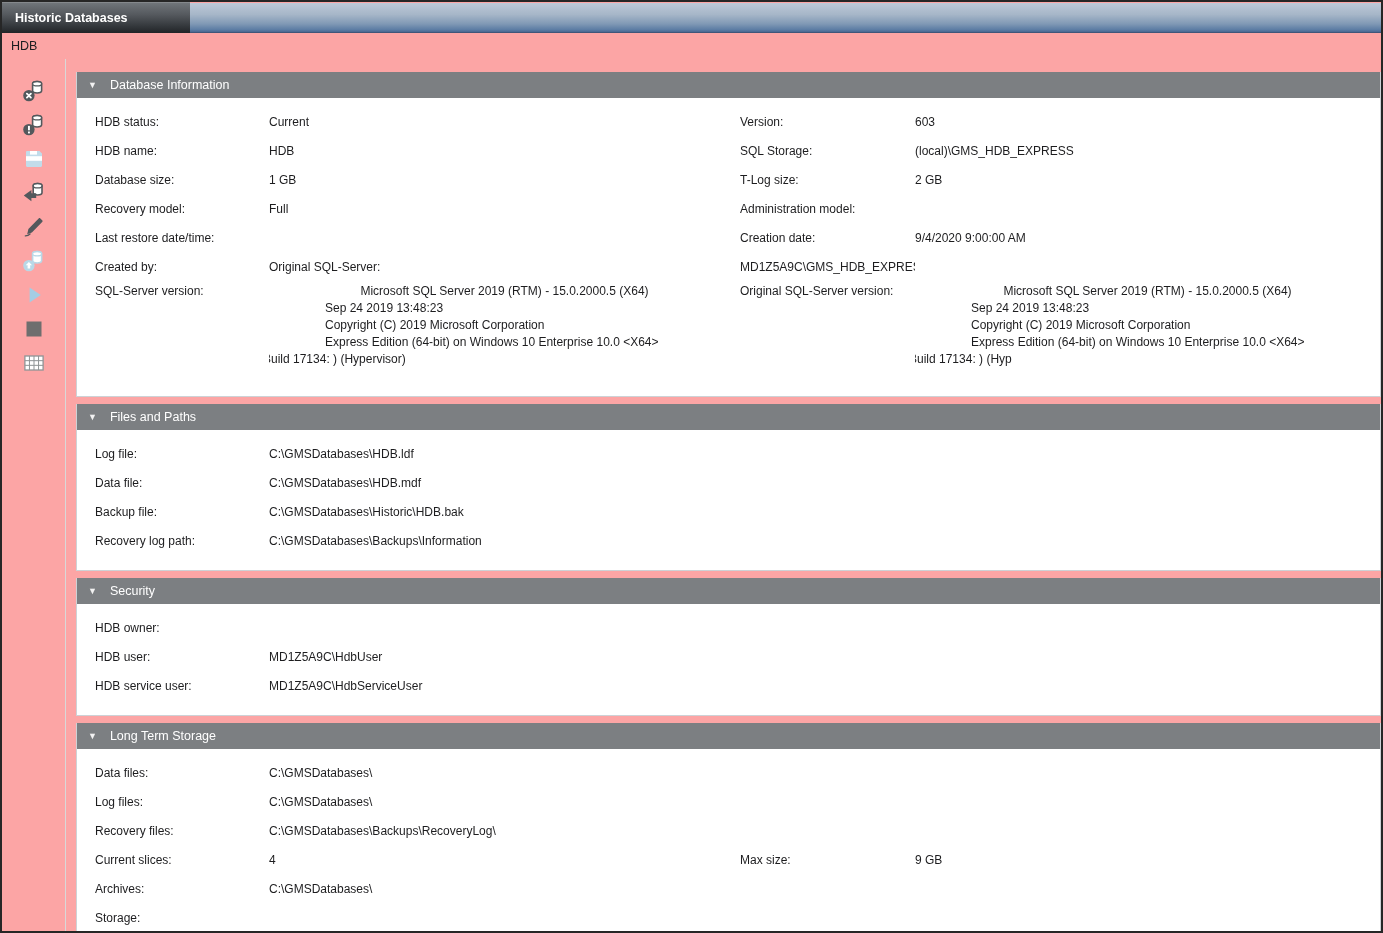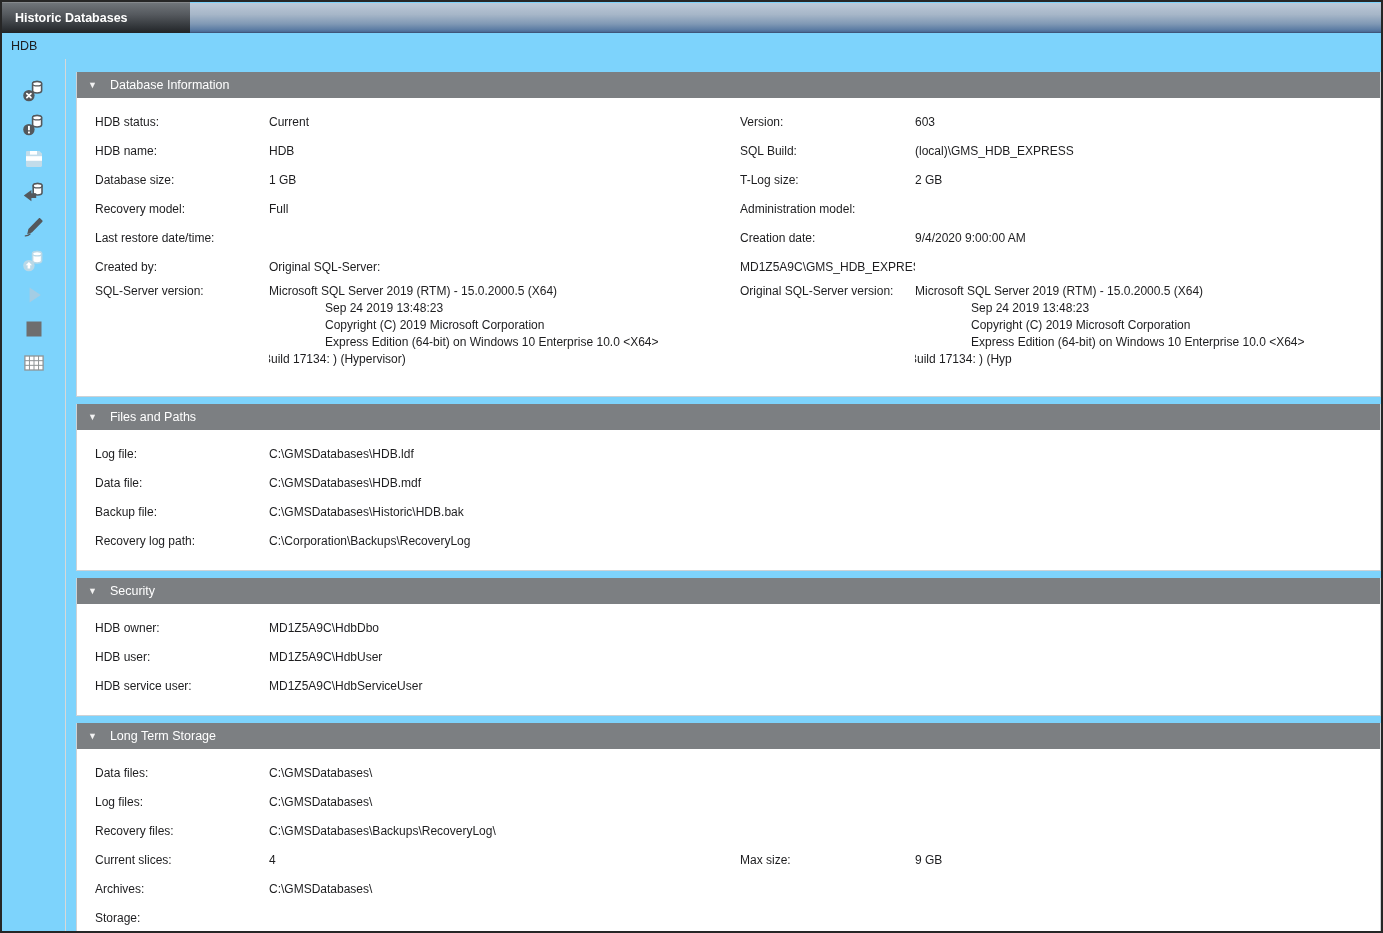--- a/index.html
+++ b/index.html
@@ -1,18 +1,18 @@
 <!DOCTYPE html>
 <html><head>
 <meta charset="utf-8">
 <style>
   * { margin:0; padding:0; box-sizing:border-box; }
   html,body { width:1383px; height:933px; background:#fff; overflow:hidden;
               font-family:"Liberation Sans", sans-serif; color:#1d1d1f; }
-  .window { width:1383px; height:933px; border:2px solid #262626; background:#7dd3fc;
+  .window { width:1383px; height:933px; border:2px solid #262626; background:#fca5a5;
             display:flex; flex-direction:column; overflow:hidden; }
 
   
   .tabbar { height:31px; display:flex; flex:0 0 auto; }
   .tab { width:188px; height:31px;
          background:linear-gradient(180deg,#70757a 0%,#54585d 40%,#33373b 78%,#212427 100%);
          border-top:1px solid #85898d;
          color:#fff; font-weight:bold; font-size:12.5px; line-height:30px;
          padding-left:13px; }
   .bluebar { flex:1; height:30px; margin-top:1px;
@@ -38,21 +38,21 @@
   .tri { font-size:9px; margin:0 13px 0 11px; color:#f2f2f2; }
   .section-content { padding:10px 0 14px 0; }
 
   .row { display:grid; grid-template-columns:174px 471px 175px 1fr; padding-left:18px;
          font-size:12px; }
   .row .cell { height:29px; line-height:29px; white-space:nowrap; overflow:hidden; }
   .row.multi { grid-template-columns:174px 471px 175px 1fr; }
   .row.multi .cell { height:auto; line-height:17px; padding-top:1px; margin-bottom:14px; }
   .vblock { margin-left:-10px; line-height:17px; }
   .vline { white-space:nowrap; }
-  .vline.i0 { padding-left:10px; }
+  .vline.i0 { padding-left:10px;text-align:center; }
   .vline.i1 { padding-left:66px; }
   .vline.i2 { padding-left:0; }
 </style>
 </head>
 <body>
 
 <div class="window">
   <div class="tabbar">
     <div class="tab">Historic Databases</div>
     <div class="bluebar"></div>
@@ -151,21 +151,21 @@
           <div class="section-content">
             <div class="row">
               <div class="cell">HDB status:</div>
               <div class="cell">Current</div>
               <div class="cell">Version:</div>
               <div class="cell">603</div>
             </div>
             <div class="row">
               <div class="cell">HDB name:</div>
               <div class="cell">HDB</div>
-              <div class="cell">SQL Build:</div>
+              <div class="cell">SQL Storage:</div>
               <div class="cell">(local)\GMS_HDB_EXPRESS</div>
             </div>
             <div class="row">
               <div class="cell">Database size:</div>
               <div class="cell">1 GB</div>
               <div class="cell">T-Log size:</div>
               <div class="cell">2 GB</div>
             </div>
             <div class="row">
               <div class="cell">Recovery model:</div>
@@ -226,35 +226,34 @@
               <div class="cell"></div>
             </div>
             <div class="row">
               <div class="cell">Backup file:</div>
               <div class="cell">C:\GMSDatabases\Historic\HDB.bak</div>
               <div class="cell"></div>
               <div class="cell"></div>
             </div>
             <div class="row">
               <div class="cell">Recovery log path:</div>
-              <div class="cell">C:\Corporation\Backups\RecoveryLog</div>
+              <div class="cell">C:\GMSDatabases\Backups\Information</div>
               <div class="cell"></div>
               <div class="cell"></div>
             </div>
           </div>
         </div>
         <div class="section">
           <div class="section-header">
             <span class="tri">▼</span>
             <span>Security</span>
           </div>
           <div class="section-content">
             <div class="row">
               <div class="cell">HDB owner:</div>
-              <div class="cell">MD1Z5A9C\HdbDbo</div>
               <div class="cell"></div>
               <div class="cell"></div>
             </div>
             <div class="row">
               <div class="cell">HDB user:</div>
               <div class="cell">MD1Z5A9C\HdbUser</div>
               <div class="cell"></div>
               <div class="cell"></div>
             </div>
             <div class="row">

